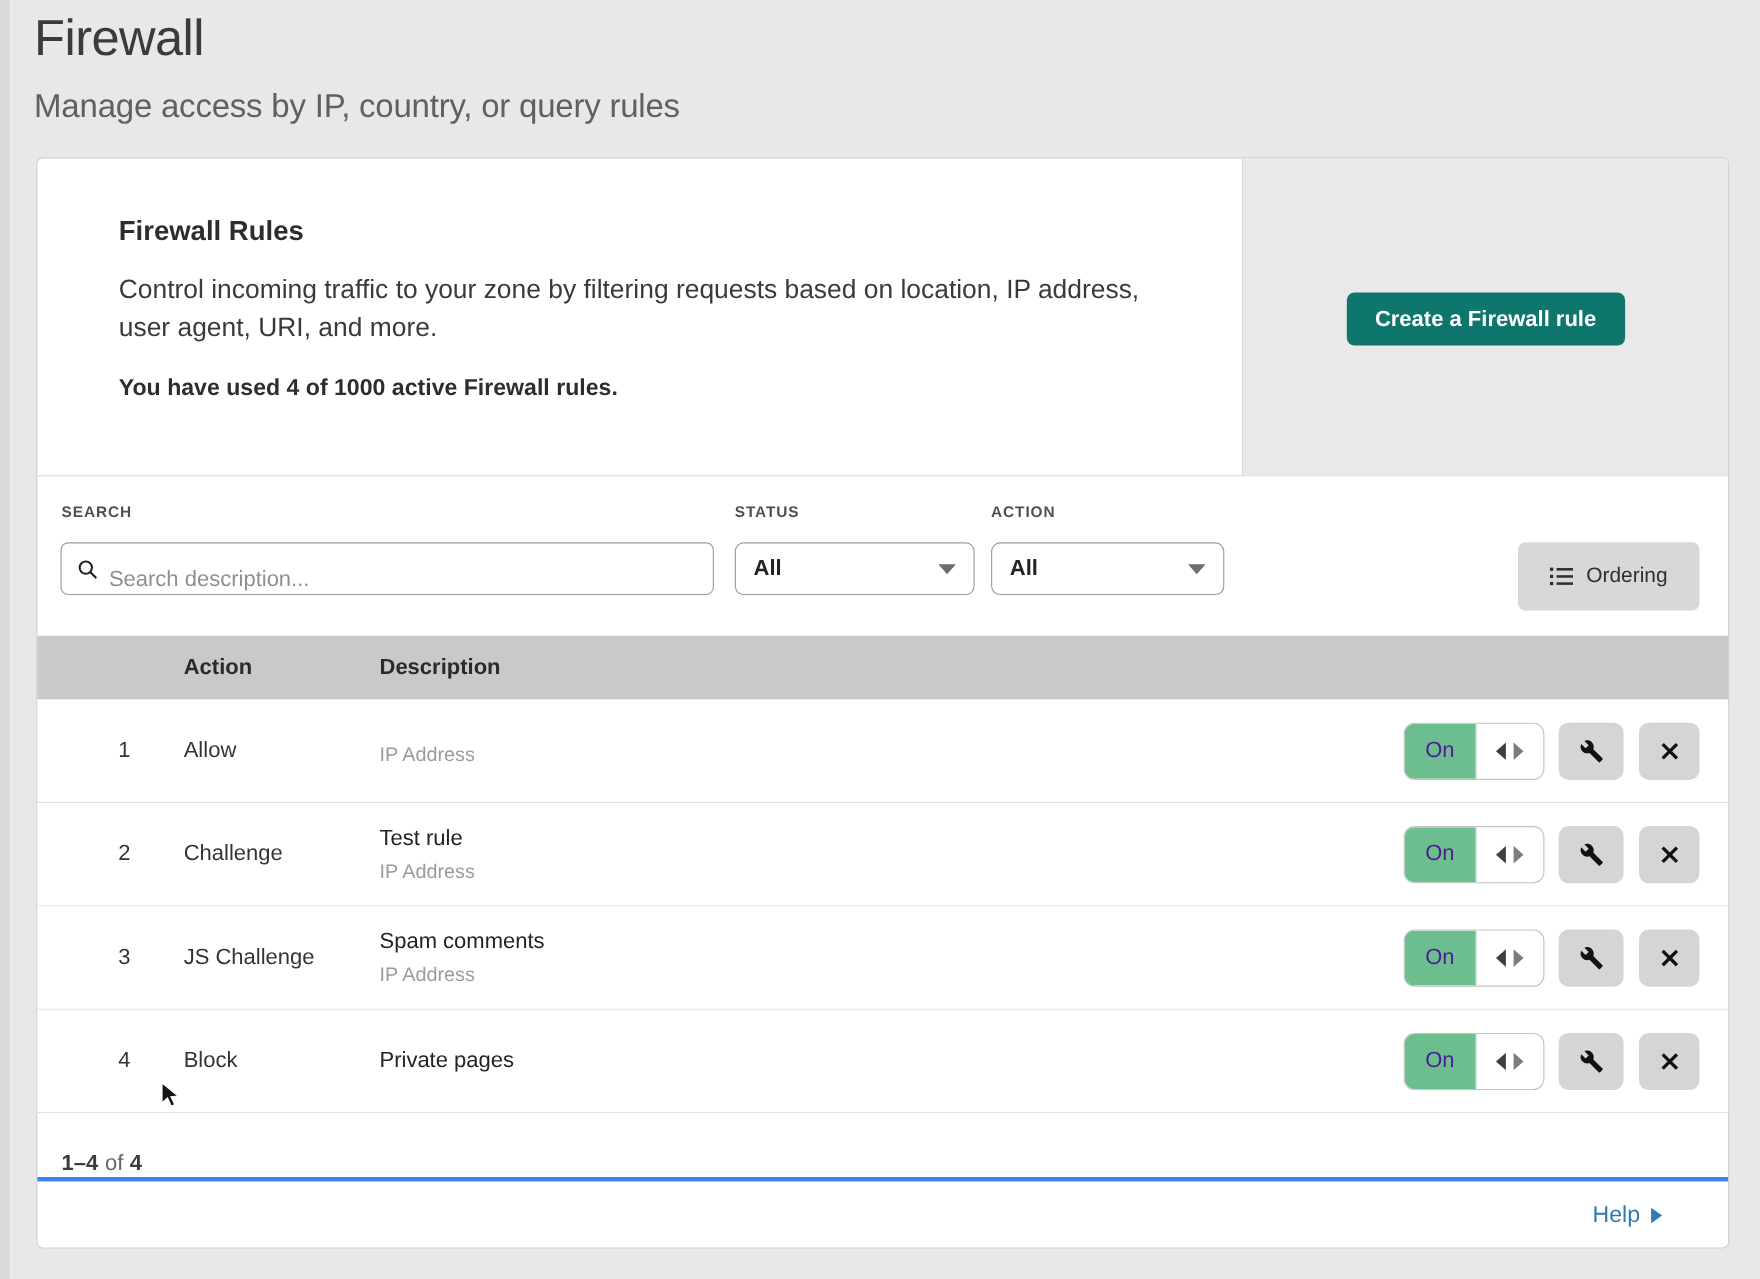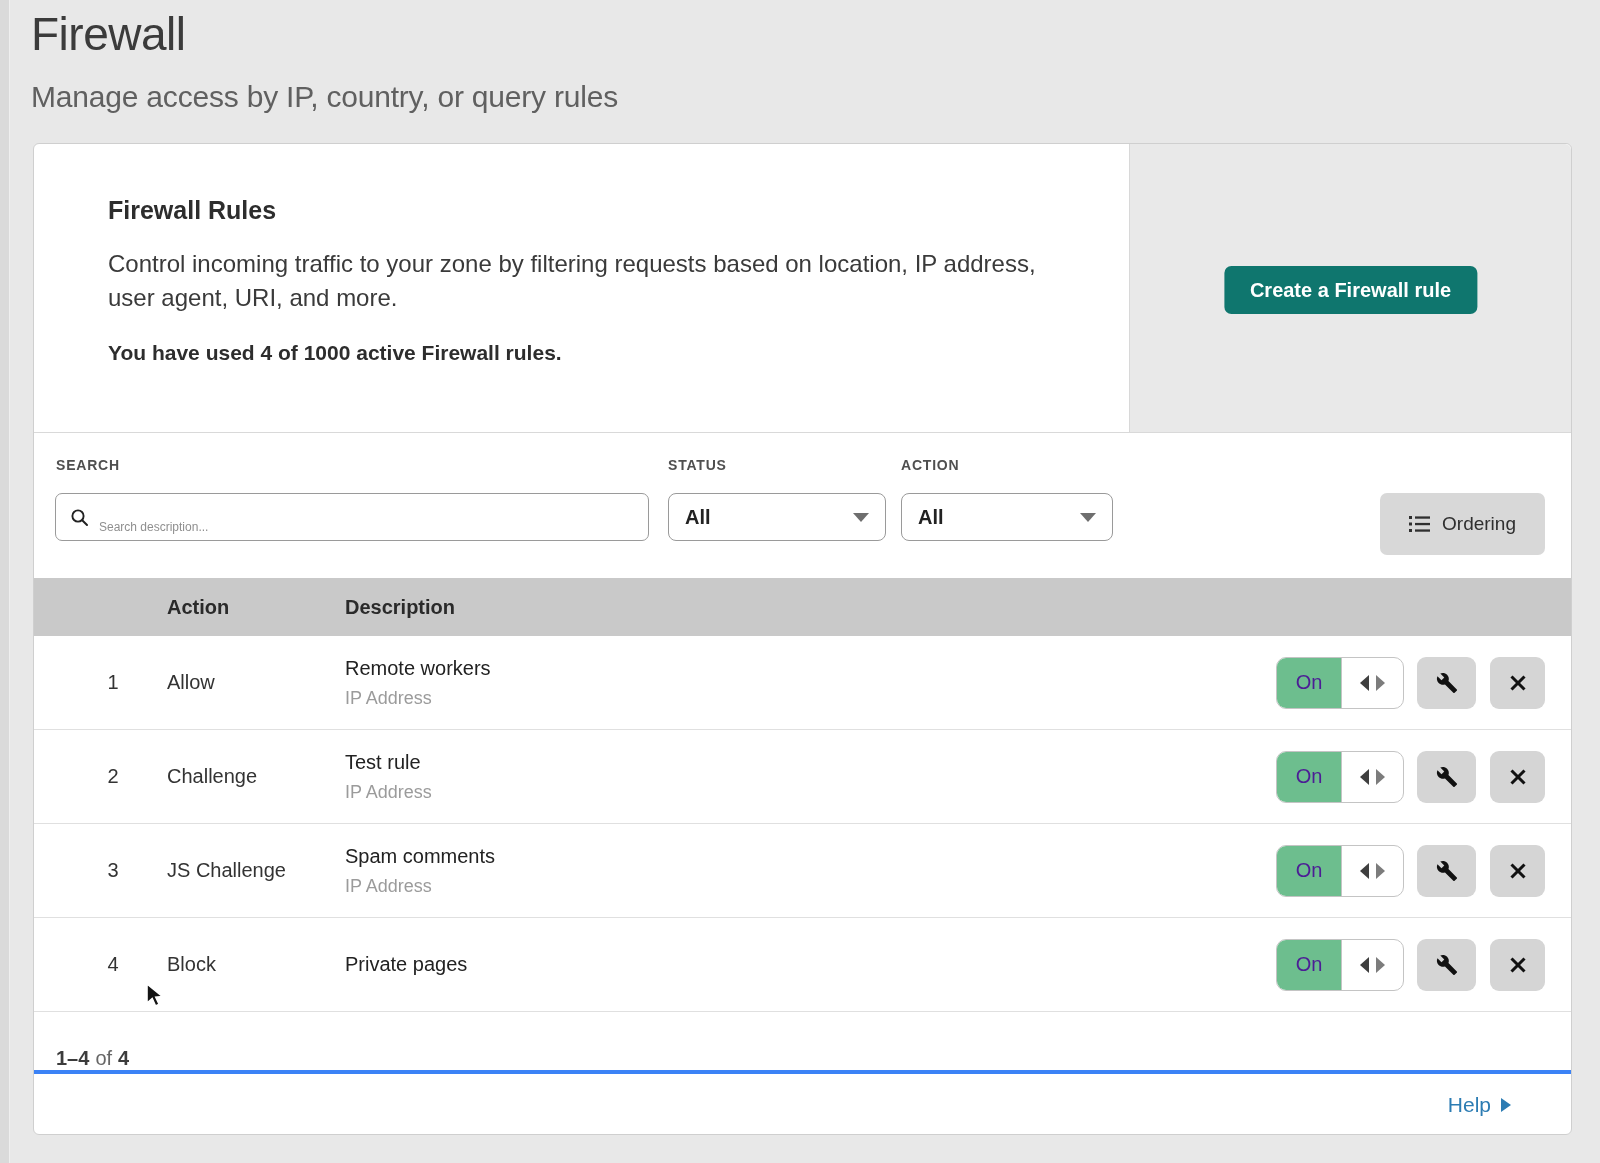--- a/index.html
+++ b/index.html
@@ -51,21 +51,21 @@
   .filter-label {
     position:absolute; top:24px; font-size:14px; font-weight:700; color:#4f4f4f;
     letter-spacing:0.8px;
   }
   .search-box {
     position:absolute; left:21px; top:60px; width:594px; height:48px;
     border:1px solid #9a9a9a; border-radius:7px; background:#fff;
     display:flex; align-items:center; padding:0 14px;
   }
   .search-box input {
-    border:none; outline:none; flex:1; font-size:12px; color:#333;
+    border:none; outline:none; flex:1; font-size:20px; color:#333;
     font-family:inherit; margin-left:10px; background:transparent;margin-top:20px;
   }
   .search-box input::placeholder { color:#8f8f8f; }
   .select-box {
     position:absolute; top:60px; height:48px;
     border:1px solid #9a9a9a; border-radius:8px; background:#fff;
     display:flex; align-items:center; justify-content:space-between;
     padding:0 16px; font-size:20px; color:#222; cursor:pointer;font-weight:bold;
   }
   .caret-down {
@@ -204,21 +204,20 @@
   <div class="thead">
     <div class="col-num"></div>
     <div class="col-action">Action</div>
     <div class="col-desc">Description</div>
   </div>
 
   <div class="trow">
     <div class="col-num rule-num">1</div>
     <div class="col-action rule-action">Allow</div>
     <div class="col-desc">
-      <div class="rule-desc-title">Remote workers</div>
       <div class="rule-match">IP Address</div>
     </div>
     <div class="controls">
       <div class="toggle">
         <div class="toggle-on">On</div>
         <div class="toggle-arrows">
           <span class="arr-left"></span>
           <span class="arr-right"></span>
         </div>
       </div>

